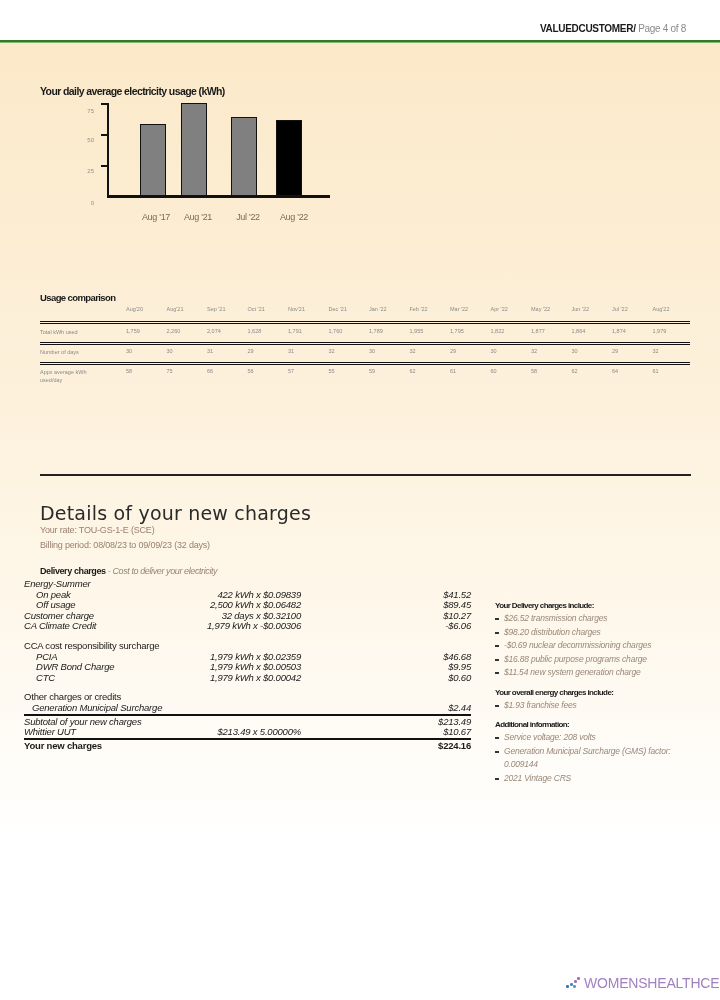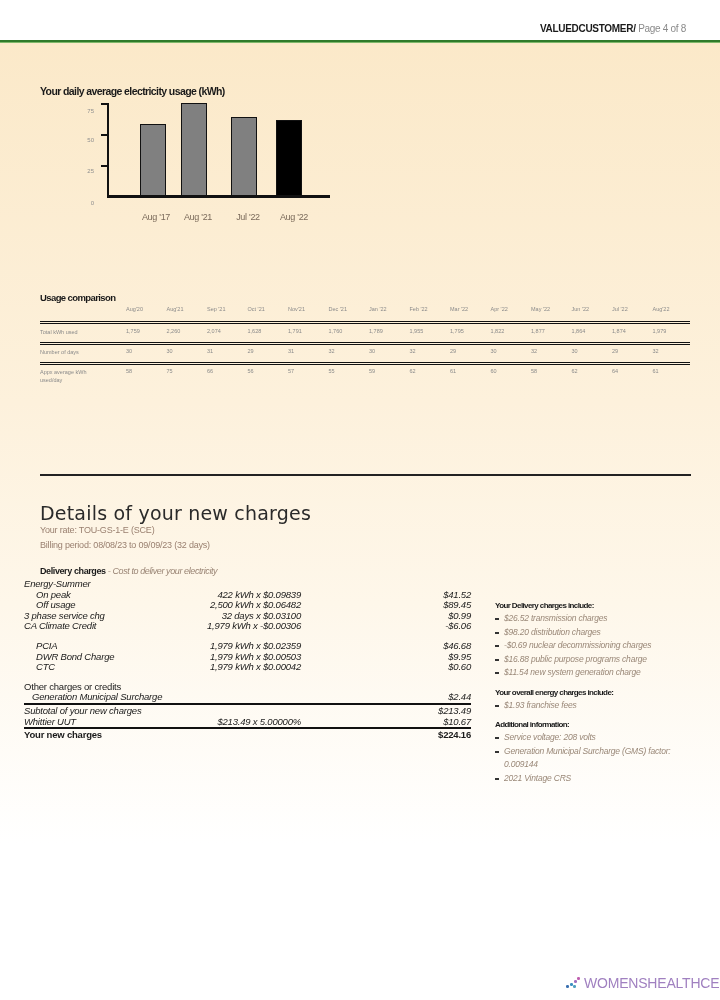--- a/index.html
+++ b/index.html
@@ -260,31 +260,34 @@
     <span class="lab ind2">On peak</span>
     <span class="calc">422 kWh x $0.09839</span>
     <span class="amt">$41.52</span>
   </div>
   <div class="crow">
     <span class="lab ind2">Off usage</span>
     <span class="calc">2,500 kWh x $0.06482</span>
     <span class="amt">$89.45</span>
   </div>
   <div class="crow">
-    <span class="lab">3 phase service chg</span>
-    <span class="calc">32 days x $0.03100</span>
-    <span class="amt">$0.99</span>
+    <span class="lab">Customer charge</span>
+    <span class="calc">32 days x $0.32100</span>
+    <span class="amt">$10.27</span>
   </div>
   <div class="crow">
     <span class="lab">CA Climate Credit</span>
     <span class="calc">1,979 kWh x -$0.00306</span>
     <span class="amt">-$6.06</span>
   </div>
 
   <div class="gap"></div>
+  <div class="crow">
+      <span class="lab noital">CCA cost responsibility surcharge</span>
+    </div>
   <div class="crow">
     <span class="lab ind2">PCIA</span>
     <span class="calc">1,979 kWh x $0.02359</span>
     <span class="amt">$46.68</span>
   </div>
   <div class="crow">
     <span class="lab ind2">DWR Bond Charge</span>
     <span class="calc">1,979 kWh x $0.00503</span>
     <span class="amt">$9.95</span>
   </div>

